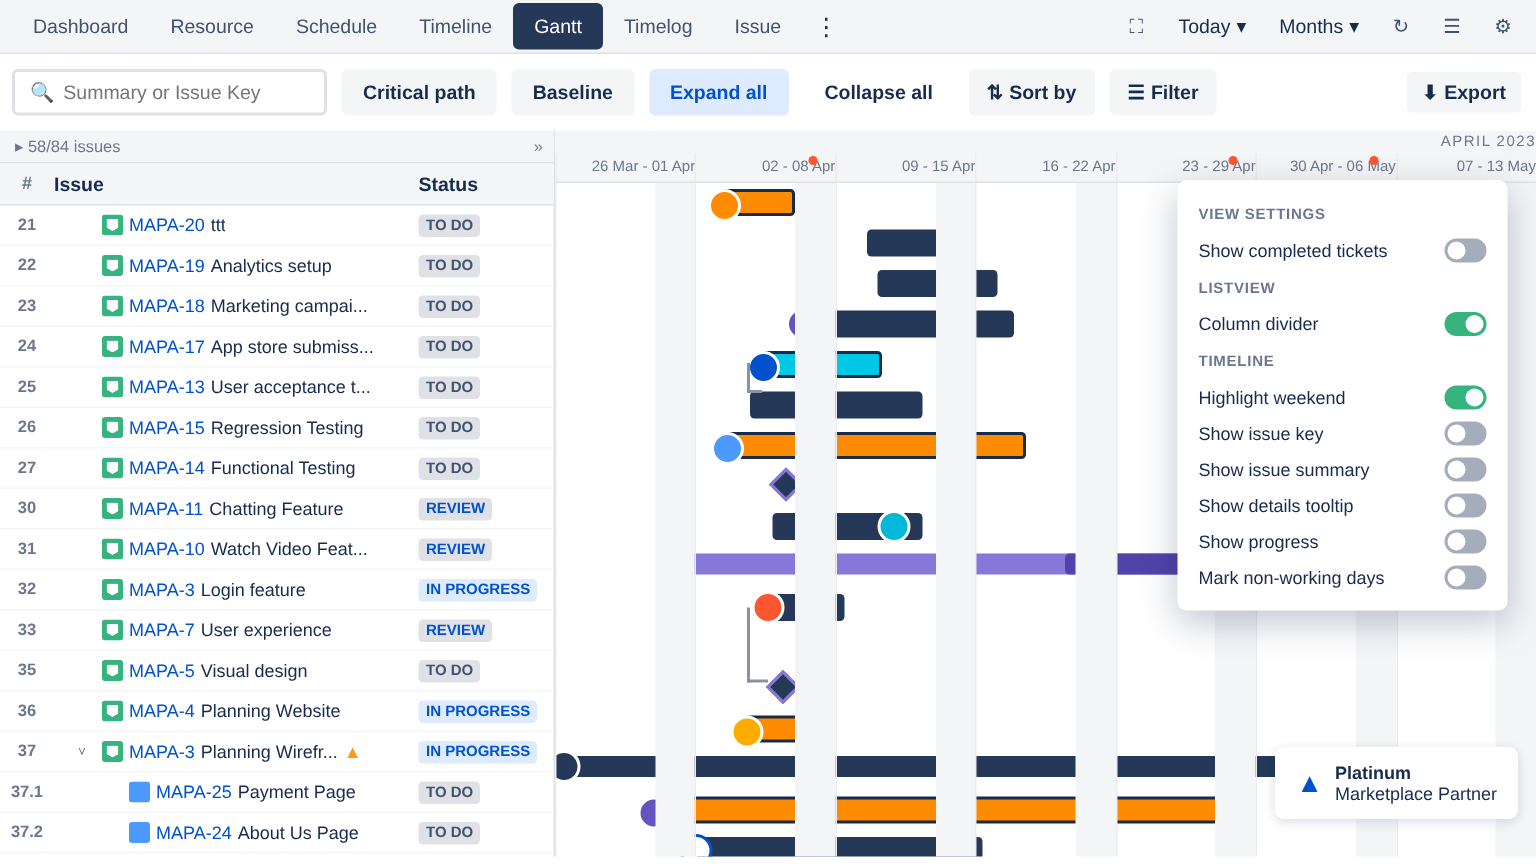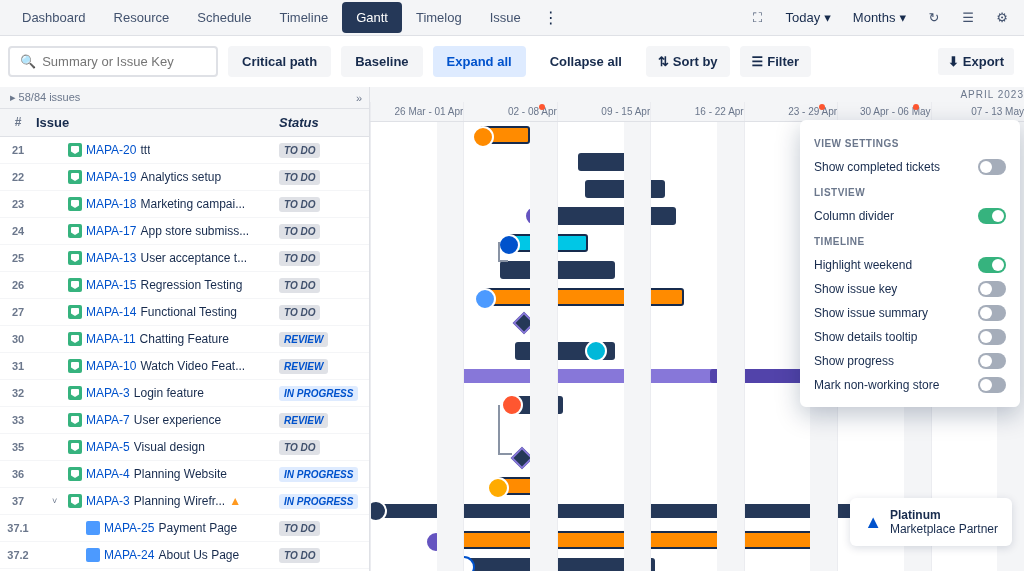--- a/index.html
+++ b/index.html
@@ -25,21 +25,21 @@
 .export-btn { position: absolute; right: 10px; display: flex; align-items: center; gap: 4px; background: #F4F5F7; padding: 6px 10px; border-radius: 3px; font-weight: 600; cursor: pointer; }
 
 
 .grid { display: flex; height: calc(576px - 36px - 56px); position: relative; }
 .left-pane { width: 370px; border-right: 1px solid #DFE1E6; background: #fff; display: flex; flex-direction: column; }
 .left-header { display: flex; align-items: center; justify-content: space-between; padding: 4px 10px; background: #F4F5F7; font-size: 11px; color: #6B778C; border-bottom: 1px solid #DFE1E6; }
 .collapse-ic { font-size: 11px; transform: rotate(90deg); }
 .col-header { display: flex; padding: 6px 0; border-bottom: 1px solid #DFE1E6; font-weight: 700; background: #F4F5F7; }
 .col-num { width: 36px; text-align: center; color: #6B778C; font-weight: 600; font-size: 12px; }
 .col-issue { flex: 1; }
-.col-status { width: 90px; font-style: italic; }
+.col-status { width: 90px; }
 .rows { overflow-y: auto; flex: 1; }
 .row { display: flex; align-items: center; height: 27px; border-bottom: 1px solid #F4F5F7; font-size: 12px; }
 .row .col-num { font-size: 11px; }
 .issue-cell { flex: 1; display: flex; align-items: center; gap: 4px; overflow: hidden; }
 .chev { width: 12px; color: #6B778C; font-size: 9px; }
 .story-ic { width: 14px; height: 14px; background: #36B37E; border-radius: 2px; flex-shrink: 0; position: relative; }
 .story-ic::after { content: ''; position: absolute; left: 3px; top: 3px; width: 8px; height: 8px; background: #fff; border-radius: 1px; clip-path: polygon(0 0, 100% 0, 100% 70%, 50% 100%, 0 70%); }
 .sub-ic { width: 14px; height: 14px; background: #4C9AFF; border-radius: 2px; flex-shrink: 0; }
 .key-link { color: #0052CC; font-weight: 500; flex-shrink: 0; }
 .summary { white-space: nowrap; overflow: hidden; text-overflow: ellipsis; color: #172B4D; }
@@ -64,21 +64,21 @@
 .bar.navy { background: #253858; }
 .bar.cyan { background: #00C7E6; border: 2px solid #172B4D; }
 .bar.purple { background: #8777D9; }
 .bar.purple-dark { background: #5243AA; }
 .bar.red-arr { background: #FF5630; width: 18px; border: 2px solid #172B4D; }
 .avatar { position: absolute; width: 22px; height: 22px; border-radius: 50%; background: #FFAB00; border: 2px solid #fff; top: -2px; }
 .diamond { position: absolute; width: 16px; height: 16px; background: #253858; transform: rotate(45deg); border: 2px solid #8777D9; }
 .conn { position: absolute; border-left: 2px solid #8993A4; border-bottom: 2px solid #8993A4; }
 
 
-.popover { position: absolute; top: 120px; right: 4px; width: 220px; background: #fff; border-radius: 6px; box-shadow: 0 8px 24px rgba(9,30,66,.25); padding: 10px 14px; z-index: 10; }
+.popover { position: absolute; top: 120px; right: 19px; width: 220px; background: #fff; border-radius: 6px; box-shadow: 0 8px 24px rgba(9,30,66,.25); padding: 10px 14px; z-index: 10; }
 .pop-section { font-size: 10px; font-weight: 700; color: #6B778C; letter-spacing: .5px; margin: 8px 0 6px; }
 .pop-row { display: flex; align-items: center; justify-content: space-between; padding: 4px 0; font-size: 12px; }
 .toggle { width: 28px; height: 16px; background: #A5ADBA; border-radius: 8px; position: relative; cursor: pointer; }
 .toggle::after { content: ''; position: absolute; width: 12px; height: 12px; background: #fff; border-radius: 50%; top: 2px; right: 2px; }
 .toggle.on { background: #36B37E; }
 .toggle.on::after { left: auto; right: 2px; }
 .toggle.off::after { left: 2px; right: auto; }
 
 
 .partner { position: absolute; bottom: 30px; right: 12px; background: #fff; padding: 10px 14px; border-radius: 6px; box-shadow: 0 2px 8px rgba(9,30,66,.15); display: flex; align-items: center; gap: 8px; font-size: 12px; z-index: 5; }
@@ -419,21 +419,21 @@
     </div>
   <div class="pop-row">
       <span>Show details tooltip</span>
       <div class="toggle off"></div>
     </div>
   <div class="pop-row">
       <span>Show progress</span>
       <div class="toggle off"></div>
     </div>
   <div class="pop-row">
-      <span>Mark non-working store</span>
+      <span>Mark non-working days</span>
       <div class="toggle off"></div>
     </div>
 </div>
 
 <div class="partner">
   <span class="logo">▲</span>
   <div>
       <div style="font-weight:600">Platinum</div>
       <div>Marketplace Partner</div>
     </div>

